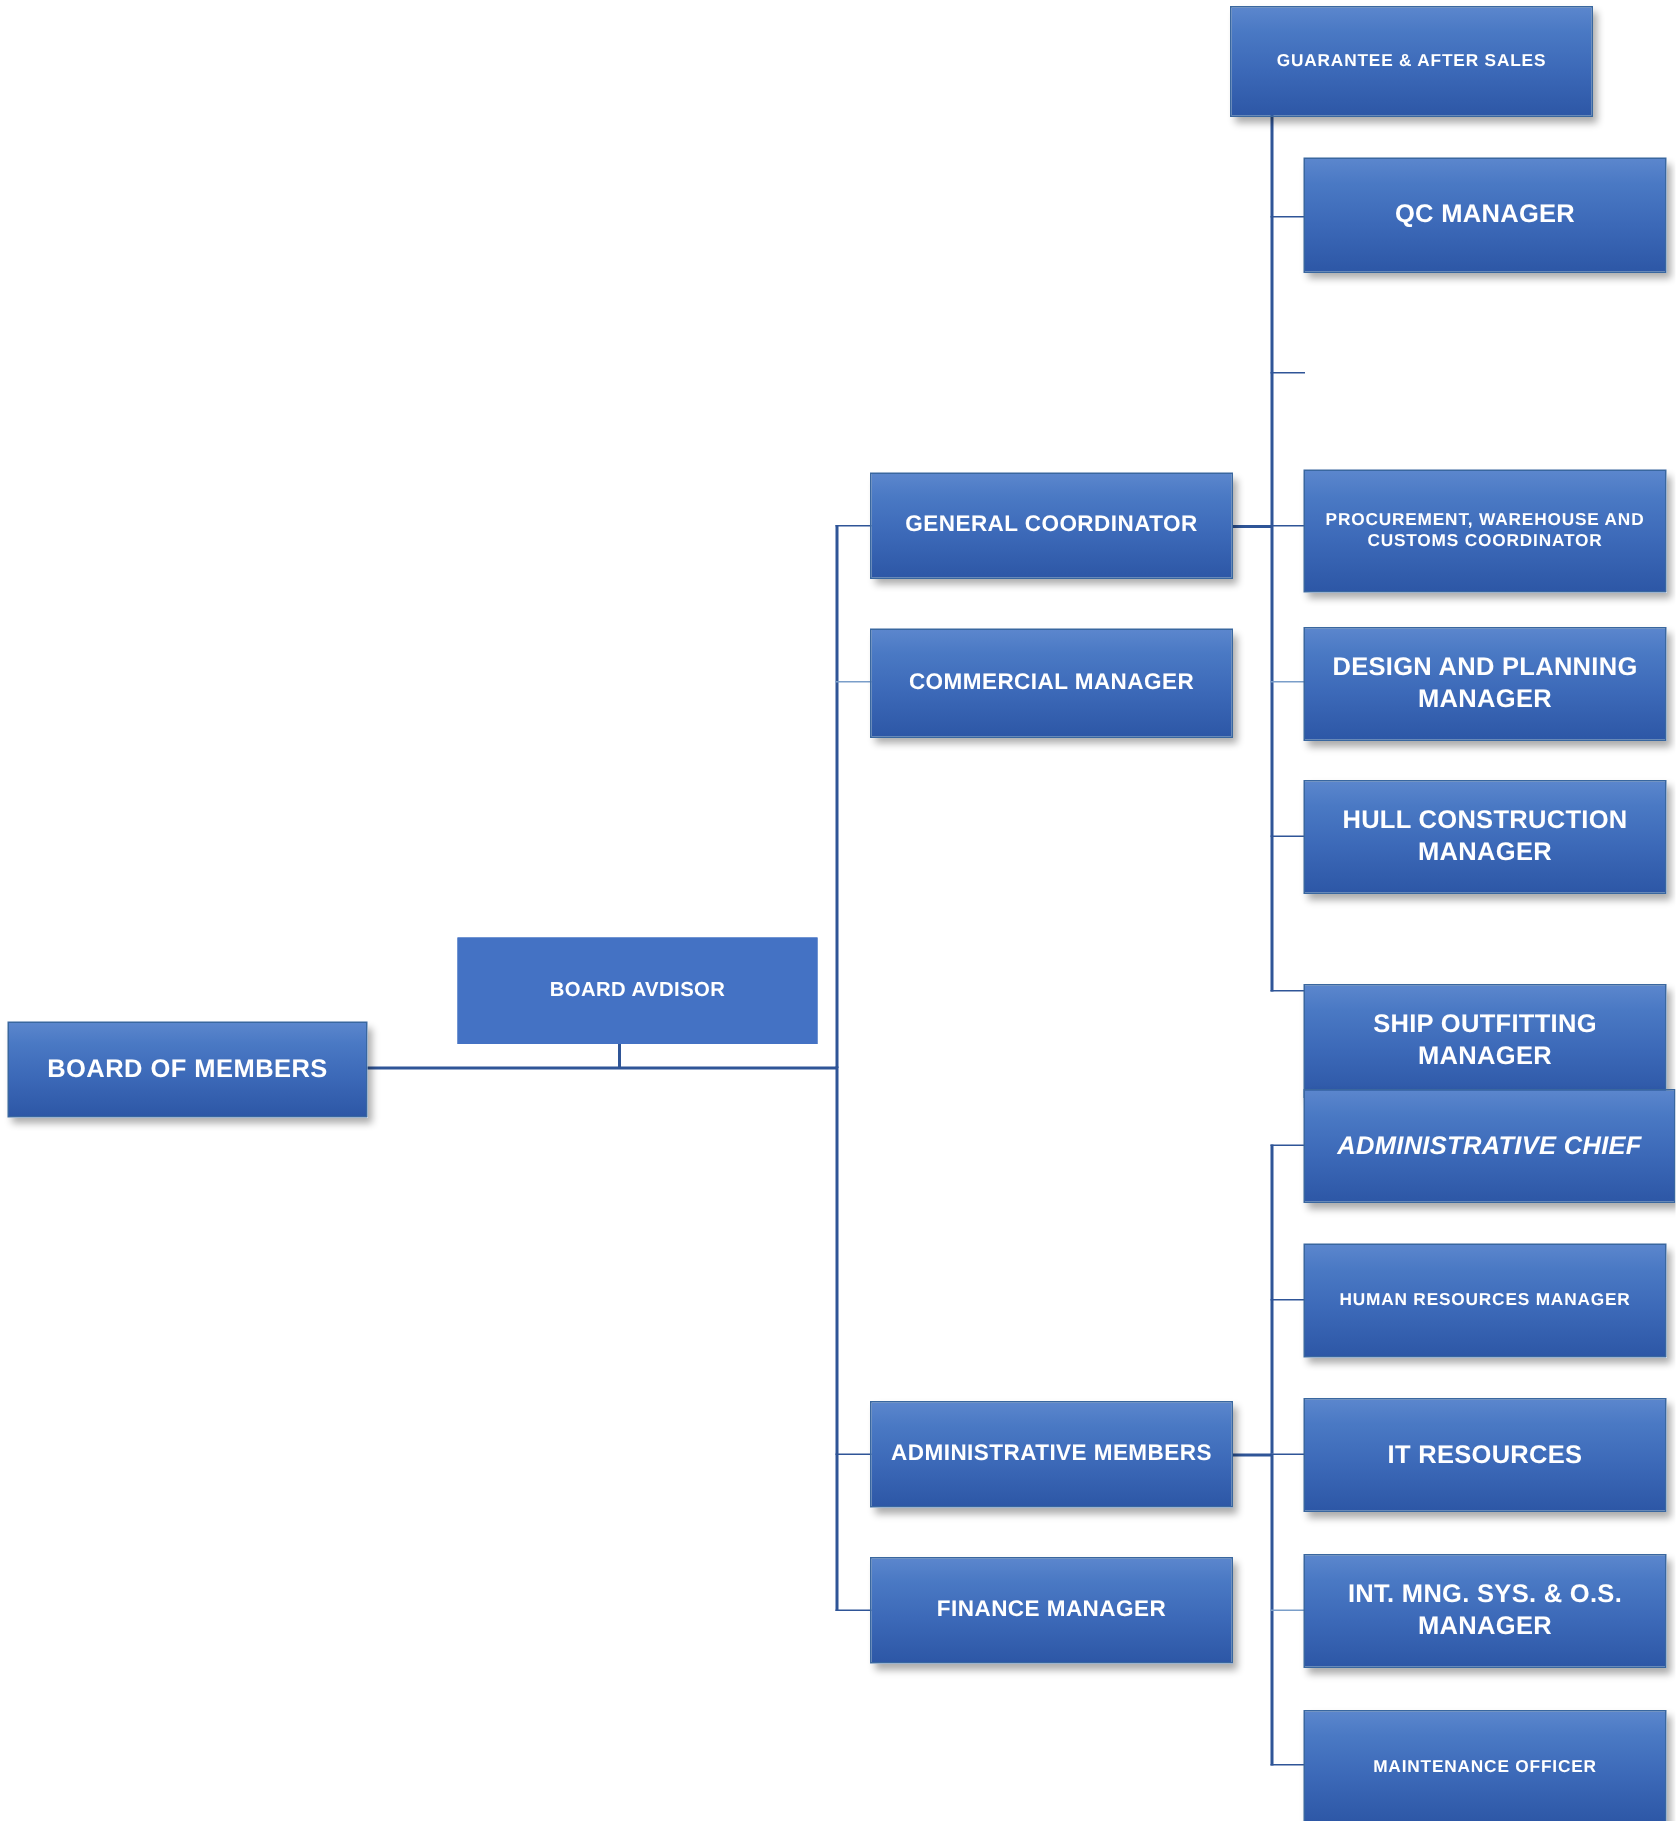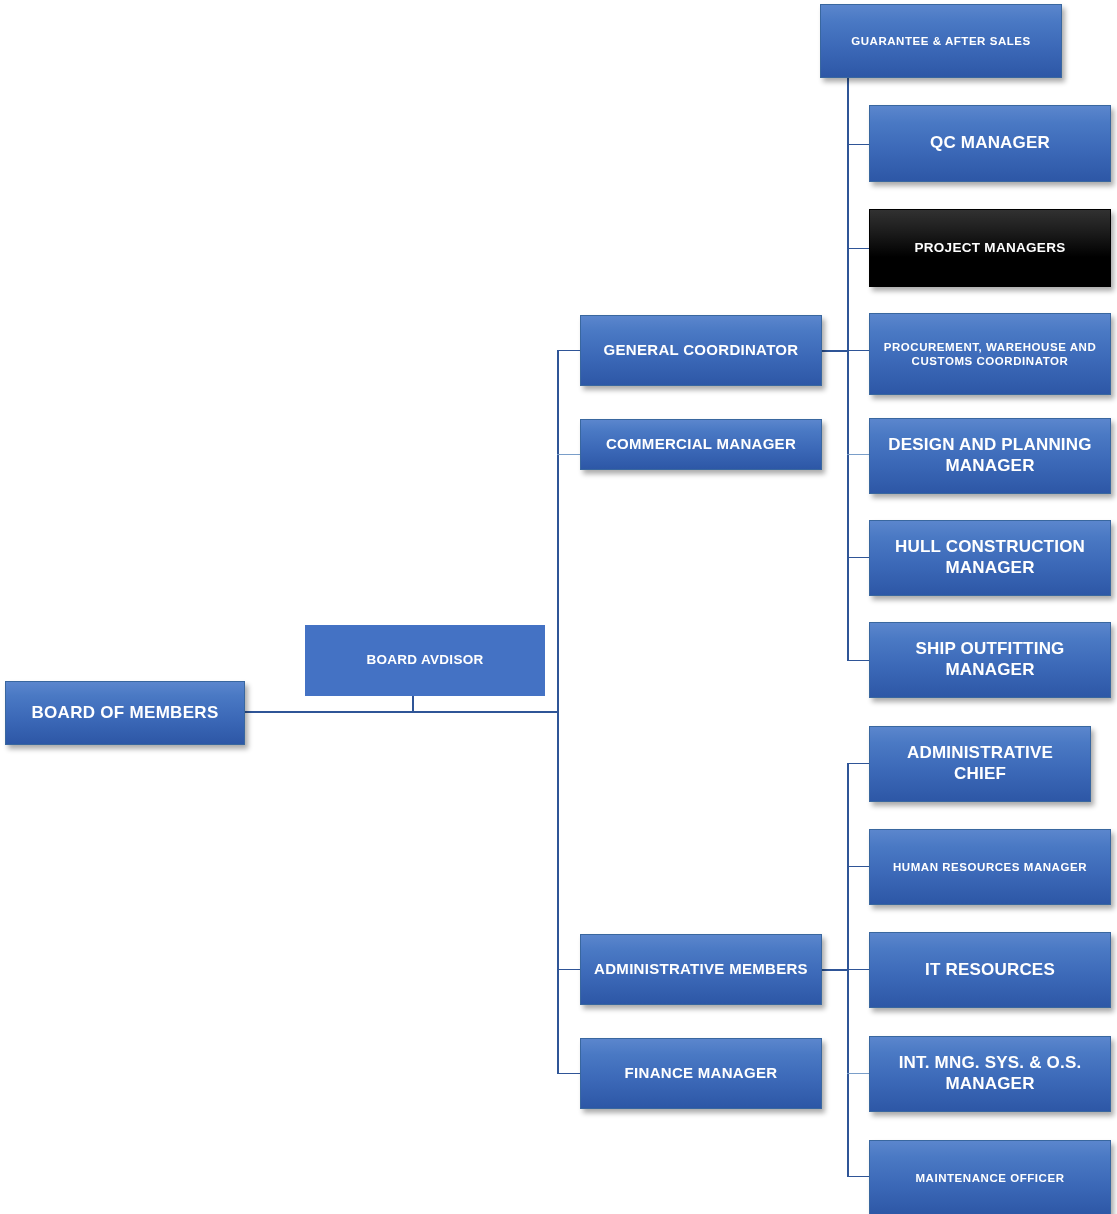--- a/index.html
+++ b/index.html
@@ -104,64 +104,61 @@
   </div>
 
   <div class="node flat t-md" style="left:293px;top:625px;width:240px;height:71px;">
     <span class="label">BOARD AVDISOR</span>
   </div>
 
   <div class="node blue t-lg" style="left:580px;top:315px;width:242px;height:71px;">
     <span class="label">GENERAL COORDINATOR</span>
   </div>
 
-  <div class="node blue t-lg" style="left:580px;top:419px;width:242px;height:51px;">
+  <div class="node blue t-lg" style="left:580px;top:419px;width:242px;height:73px;">
     <span class="label">COMMERCIAL MANAGER</span>
   </div>
 
   <div class="node blue t-lg" style="left:580px;top:934px;width:242px;height:71px;">
     <span class="label">ADMINISTRATIVE MEMBERS</span>
   </div>
 
   <div class="node blue t-lg" style="left:580px;top:1038px;width:242px;height:71px;">
     <span class="label">FINANCE MANAGER</span>
   </div>
 
   <div class="node blue t-sm" style="left:820px;top:4px;width:242px;height:74px;">
     <span class="label">GUARANTEE  &amp;  AFTER  SALES</span>
   </div>
 
   <div class="node blue t-sm2" style="left:869px;top:105px;width:242px;height:77px;">
     <span class="label">QC MANAGER</span>
   </div>
 
-  <div class="node black t-md" style="left:869px;top:209px;width:242px;height:78px;">
-    <span class="label">PROJECT MANAGERS</span>
-  </div>
 
   <div class="node blue t-sm" style="left:869px;top:313px;width:242px;height:82px;">
     <span class="label">
       <span>PROCUREMENT,  WAREHOUSE  AND</span><br>
       <span>CUSTOMS  COORDINATOR</span>
     </span>
   </div>
 
   <div class="node blue t-sm2" style="left:869px;top:418px;width:242px;height:76px;">
     <span class="label">DESIGN  AND PLANNING  MANAGER</span>
   </div>
 
   <div class="node blue t-sm2" style="left:869px;top:520px;width:242px;height:76px;">
     <span class="label">HULL CONSTRUCTION  MANAGER</span>
   </div>
 
-  <div class="node blue t-sm2" style="left:869px;top:622px;width:242px;height:76px;">
+  <div class="node blue t-sm2" style="left:869px;top:656px;width:242px;height:76px;">
     <span class="label">SHIP OUTFITTING MANAGER</span>
   </div>
 
-  <div class="node blue t-sm2" style="left:869px;top:726px;width:222px;height:76px;">
+  <div class="node blue t-sm2" style="left:869px;top:726px;width:248px;height:76px;font-style:italic;">
     <span class="label">ADMINISTRATIVE CHIEF</span>
   </div>
 
   <div class="node blue t-sm" style="left:869px;top:829px;width:242px;height:76px;">
     <span class="label">HUMAN  RESOURCES  MANAGER</span>
   </div>
 
   <div class="node blue t-sm2" style="left:869px;top:932px;width:242px;height:76px;">
     <span class="label">IT RESOURCES</span>
   </div>

